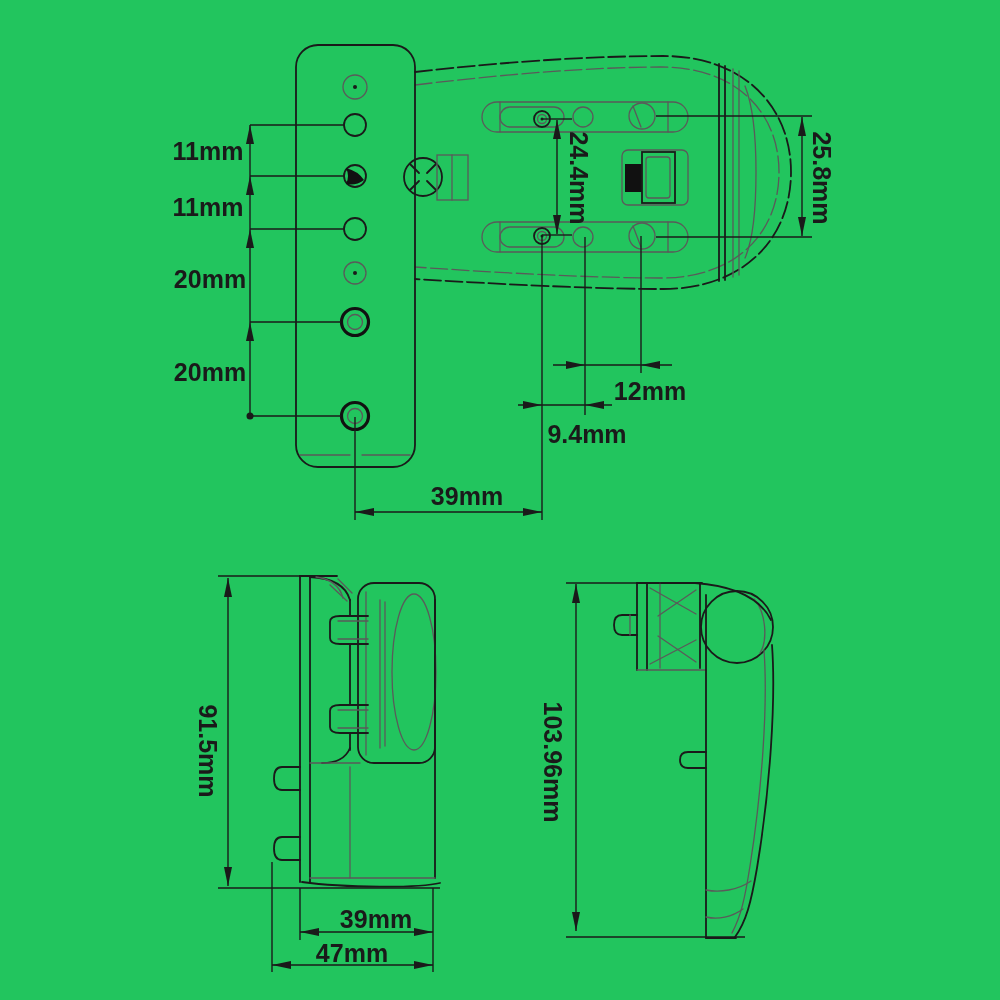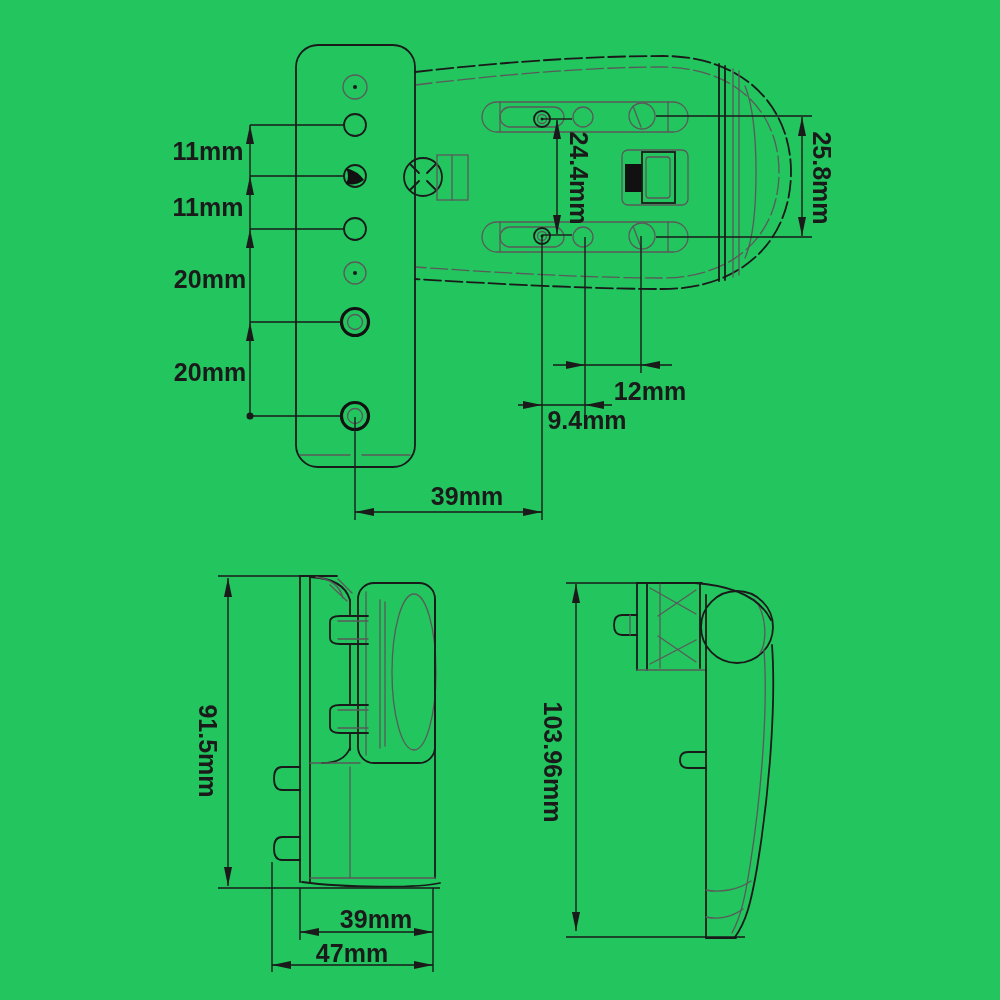--- a/index.html
+++ b/index.html
@@ -257,20 +257,20 @@
     </g>
   </svg>
 
   <span class="dim-label" style="left:208px;top:151px;">11mm</span>
   <span class="dim-label" style="left:208px;top:207px;">11mm</span>
   <span class="dim-label" style="left:210px;top:279px;">20mm</span>
   <span class="dim-label" style="left:210px;top:372px;">20mm</span>
   <span class="dim-label rot" style="left:578px;top:178px;">24.4mm</span>
   <span class="dim-label rot" style="left:821px;top:178px;">25.8mm</span>
   <span class="dim-label" style="left:641px;top:391px;margin-left:9px;">12mm</span>
-  <span class="dim-label" style="left:587px;top:420px;">9.4mm</span>
+  <span class="dim-label" style="left:587px;top:434px;">9.4mm</span>
   <span class="dim-label" style="left:467px;top:496px;">39mm</span>
   <span class="dim-label rot" style="left:207px;top:751px;">91.5mm</span>
   <span class="dim-label" style="left:376px;top:919px;">39mm</span>
   <span class="dim-label" style="left:352px;top:953px;">47mm</span>
   <span class="dim-label rot" style="left:552px;top:762px;">103.96mm</span>
 
 </div>
 
 </body></html>

